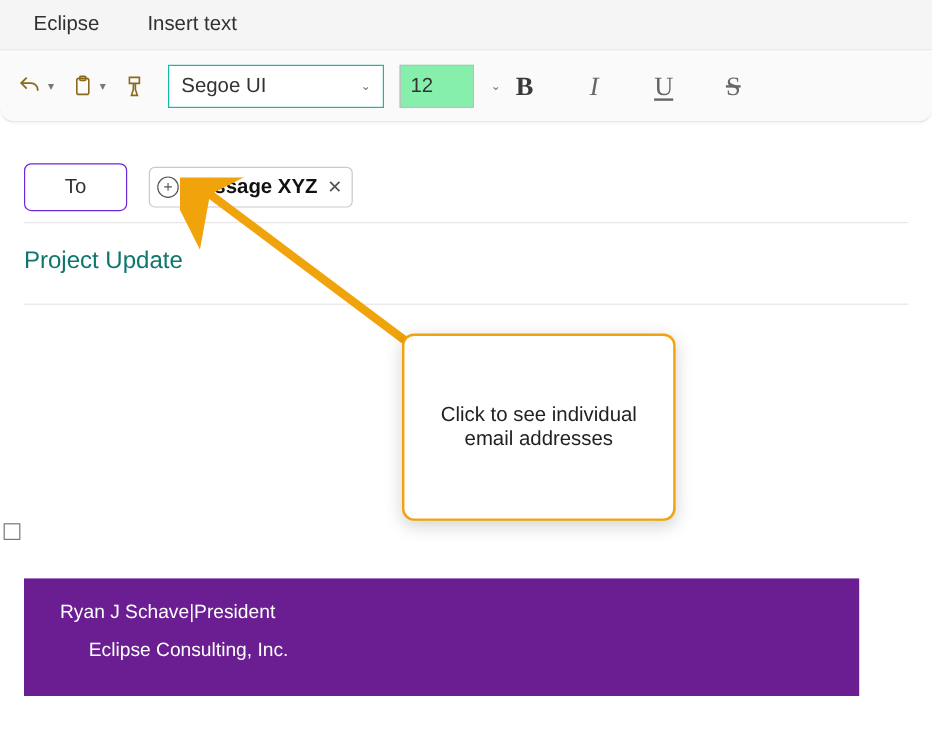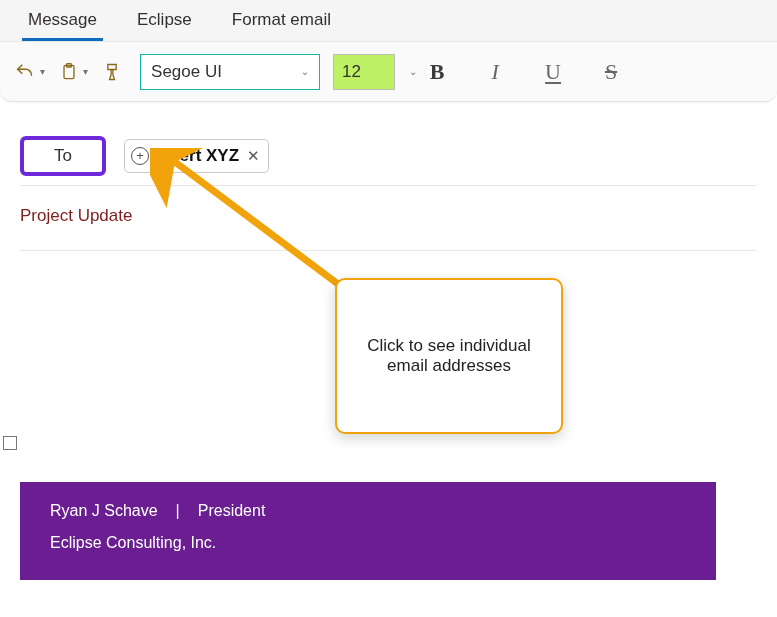--- a/index.html
+++ b/index.html
@@ -8,53 +8,52 @@
   .ribbon-tabs { background: #f5f5f5; height: 42px; display: flex; align-items: stretch; padding-left: 8px; gap: 0; border-bottom: 1px solid #e8e8e8;}
   .ribbon-tab { padding: 10px 20px 8px 20px; font-size: 17px; color: #323130; cursor: pointer; position: relative; }
   .ribbon-tab.active { font-weight: 400; }
   .ribbon-tab.active::after { content:""; position:absolute; left:14px; right:14px; bottom:0; height:3px; background:#0f6cbd; }
 
   .toolbar { background: #fafafa; height: 60px; display:flex; align-items:center; padding: 0 14px; gap: 18px; border-bottom: 1px solid #e3e3e3; border-radius: 0 0 12px 12px; box-shadow: 0 1px 2px rgba(0,0,0,0.04);}
   .tool-group { display:flex; align-items:center; gap:14px; }
   .icon-btn { display:flex; align-items:center; gap:3px; cursor:pointer; color:#8a6a1a; }
   .chev { font-size: 10px; color:#777; margin-left:1px;}
   .font-name { width: 180px; height:36px; border:1px solid #14b8a6; background:#fff; display:flex; align-items:center; padding:0 10px; font-size:17px; color:#333; justify-content: space-between;}
-  .font-size { width: 62px; height:36px; border:1px solid #bdbdbd; background:#bef264; display:flex; align-items:center; padding:0 8px; font-size:17px; color:#333; justify-content: space-between; margin-left:-1px;gap:47px;}
+  .font-size { width: 62px; height:36px; border:1px solid #bdbdbd; background:#86efac; display:flex; align-items:center; padding:0 8px; font-size:17px; color:#333; justify-content: space-between; margin-left:-1px;gap:47px;}
   .fmt-btn { width:36px; height:36px; display:flex; align-items:center; justify-content:center; font-size:22px; color:#666; cursor:pointer; font-family: "Times New Roman", serif;}
   .fmt-b { font-weight:bold; color:#3a3a3a;}
   .fmt-i { font-style:italic; }
   .fmt-u { text-decoration: underline; text-underline-offset: 3px;}
   .fmt-s { text-decoration: line-through; }
 
   .compose { padding: 24px 20px 0 20px; }
   .row { display:flex; align-items:center; min-height:60px; border-bottom: 1px solid #e6e6e6; gap: 18px;}
   .row:last-of-type { border-bottom: none; }
-  .row-label-btn { width: 86px; height: 40px; border:4px solid #6d28d9; border-radius:6px; background:#fff; font-size:17px; color:#333; display:flex; align-items:center; justify-content:center; cursor:pointer;}
+  .row-label-btn { width: 86px; height: 40px; border:1px solid #6d28d9; border-radius:6px; background:#fff; font-size:17px; color:#333; display:flex; align-items:center; justify-content:center; cursor:pointer;}
   .chip { display:inline-flex; align-items:center; height:34px; border:1px solid #c9c9c9; border-radius:5px; padding: 0 8px 0 6px; gap:6px; font-size:17px; color:#111; }
   .chip .plus-circle { width:18px; height:18px; border:1.5px solid #555; border-radius:50%; display:inline-flex; align-items:center; justify-content:center; font-size:13px; color:#555;}
   .chip .x { color:#555; font-size:15px; cursor:pointer; margin-left:2px;}
   .subject-row { padding: 20px 0 24px 0; border-bottom:1px solid #e6e6e6;}
-  .subject-input { width:100%; border:none; outline:none; font-size:17px; color:#7f1d1d; }
+  .subject-input { width:100%; border:none; outline:none; font-size:20px; color:#0f766e; }
 
   .mini-check { position:absolute; left:3px; top:436px; width:14px; height:14px; border:1px solid #777;}
 
   .sig-block { position:absolute; left:20px; top:482px; width:696px; height:98px; background:#6b1e91; color:#fff; padding: 20px 30px; }
-  .sig-line { font-size:16px; display:flex; gap:18px; align-items:flex-end; }
-  .sig-line + .sig-line { margin-top: 14px;}
+  .sig-line { font-size:16px; display:flex; align-items:flex-end; }
+  .sig-line + .sig-line { margin-top: 14px; margin-left: 24px;}
 
   .callout { position:absolute; left:335px; top:278px; width:228px; height:156px; background:#fff; border:2px solid #f0a30a; border-radius:10px; box-shadow: 0 4px 14px rgba(0,0,0,0.18); display:flex; align-items:center; justify-content:center; padding: 0 22px; text-align:center; font-family: Arial, sans-serif; font-size:17px; color:#222;}
   .arrow-svg { position:absolute; left:150px; top:148px; pointer-events:none; }
 </style>
 </head>
 <body>
 
 <div class="ribbon-tabs">
-  <div class="ribbon-tab active">Message</div>
   <div class="ribbon-tab">Eclipse</div>
-  <div class="ribbon-tab">Format email</div>
+  <div class="ribbon-tab">Insert text</div>
 </div>
 
 <div class="toolbar">
   <div class="tool-group">
     <div class="icon-btn">
       <svg width="22" height="22" viewBox="0 0 24 24" fill="none" stroke="#8a6a1a" stroke-width="1.6">
           <path d="M9 14 4 9l5-5"></path>
           <path d="M4 9h9a6 6 0 0 1 6 6v1"></path>
         </svg>
       <span class="chev">▾</span>
@@ -89,21 +88,21 @@
     <div class="fmt-btn fmt-u">U</div>
     <div class="fmt-btn fmt-s">S</div>
   </div>
 </div>
 
 <div class="compose">
   <div class="row">
     <div class="row-label-btn">To</div>
     <div class="chip">
       <span class="plus-circle">+</span>
-      <b>Insert XYZ</b>
+      <b>Message XYZ</b>
       <span class="x">✕</span>
     </div>
   </div>
   <div class="subject-row">
     <input class="subject-input" value="Project Update" style="">
   </div>
 </div>
 
 <div class="mini-check"></div>
 

